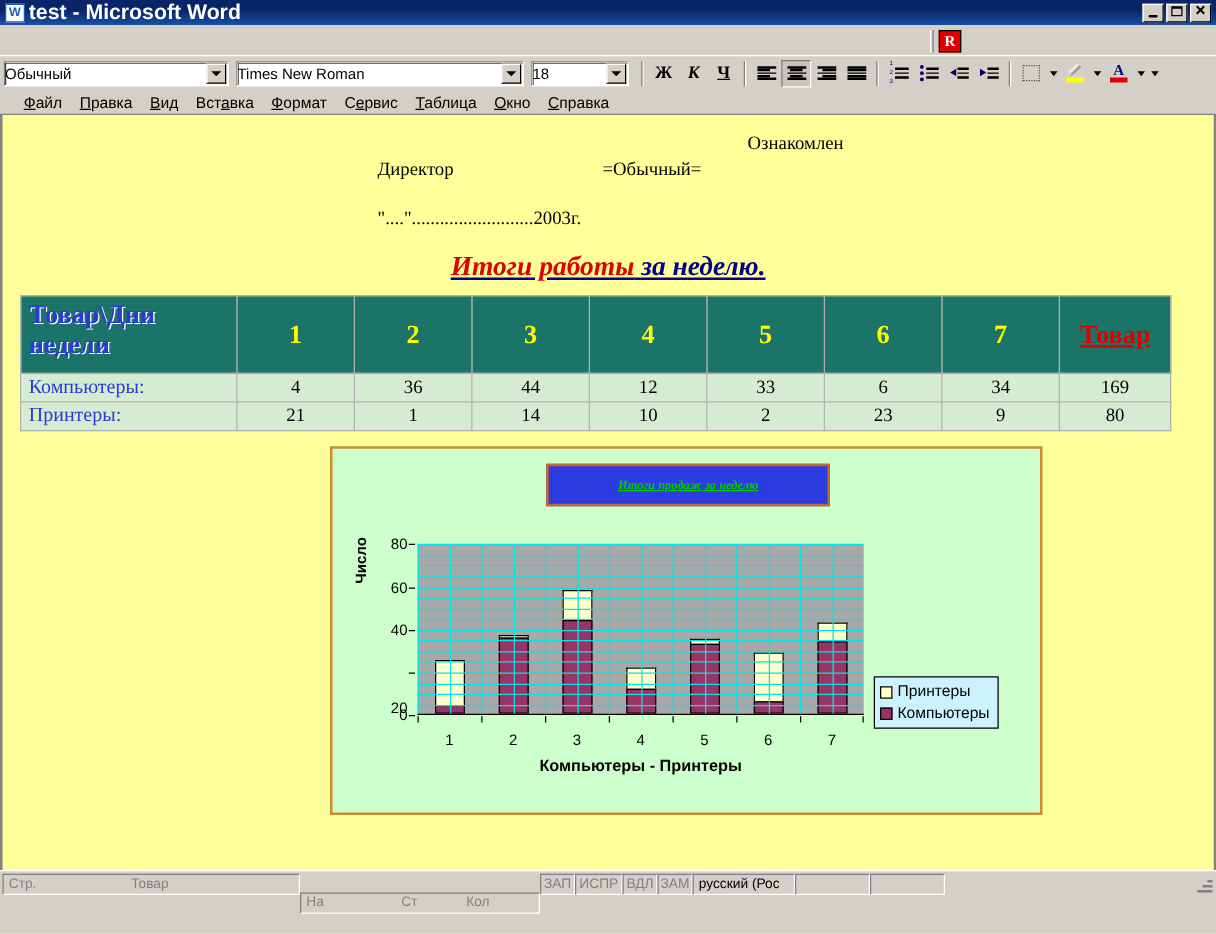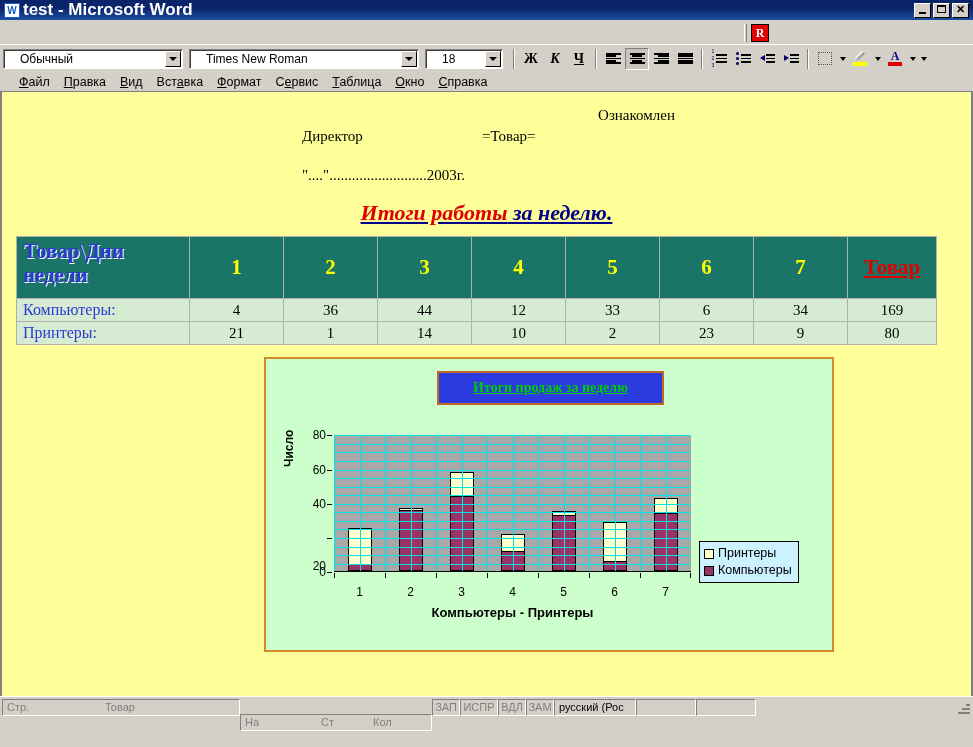--- a/index.html
+++ b/index.html
@@ -56,21 +56,21 @@
     height:28px;display:flex;align-items:center;padding:2px 3px;gap:0px;
     border-top:1px solid #fff;
   }
   .combo{
     height:20px;background:#fff;border:1px solid;
     border-color:#808080 #fff #fff #808080;
     display:flex;align-items:center;position:relative;margin-right:6px;
     box-shadow:inset 1px 1px 0 #404040;
   }
   .combo .val{
-    font-size:12px;padding-left:16px;color:#000;white-space:nowrap;overflow:hidden;
+    font-size:12px;padding-left:0;color:#000;white-space:nowrap;overflow:hidden;
     font-family:"Liberation Sans",sans-serif;
     text-align:center;
   }
   .combo .arrow{
     position:absolute;right:1px;top:1px;width:16px;height:16px;background:#d4d0c8;
     border:1px solid;border-color:#fff #000 #000 #fff;
     display:flex;align-items:center;justify-content:center;
   }
   .combo .arrow::after{
     content:"";border-left:4px solid transparent;border-right:4px solid transparent;
@@ -222,21 +222,21 @@
     position:relative;
   }
   .charttitle{
     position:absolute;left:171px;top:12px;
     width:227px;height:34px;
     background:#2c3ce0;border:2px solid #c06a28;
     display:flex;align-items:center;justify-content:center;
   }
   .charttitle span{
     color:#00cc00;font-family:"Liberation Serif",serif;
-    font-weight:bold;font-size:14px;text-decoration:underline;
+    font-weight:bold;font-style:italic;font-size:10px;text-decoration:underline;
     white-space:nowrap;
   }
 
   .plotwrap{position:absolute;left:0;top:62px;width:570px;height:200px;}
   .ylabel{
     position:absolute;left:16px;top:46px;
     transform:rotate(-90deg);transform-origin:left top;
     font-size:12px;font-weight:bold;color:#000;white-space:nowrap;
     font-family:"Liberation Sans",sans-serif;
   }
@@ -480,21 +480,21 @@
   <div class="menuitem"><u>С</u>правка</div>
 </div>
 
 <div class="doc">
   <div class="doc-inner">
 
     <div class="hdr-block">
       <div class="hdr-line1">Ознакомлен</div>
       <div class="hdr-line2">
         <span class="lbl">Директор</span>
-        <span>=Товар=</span>
+        <span>=Обычный=</span>
       </div>
       <div class="hdr-line3">"...."..........................2003г.</div>
     </div>
 
     <div class="maintitle">
       <span class="red">Итоги работы</span><span class="blue"> за неделю.</span>
     </div>
 
     <table class="wtab">
       <colgroup>

